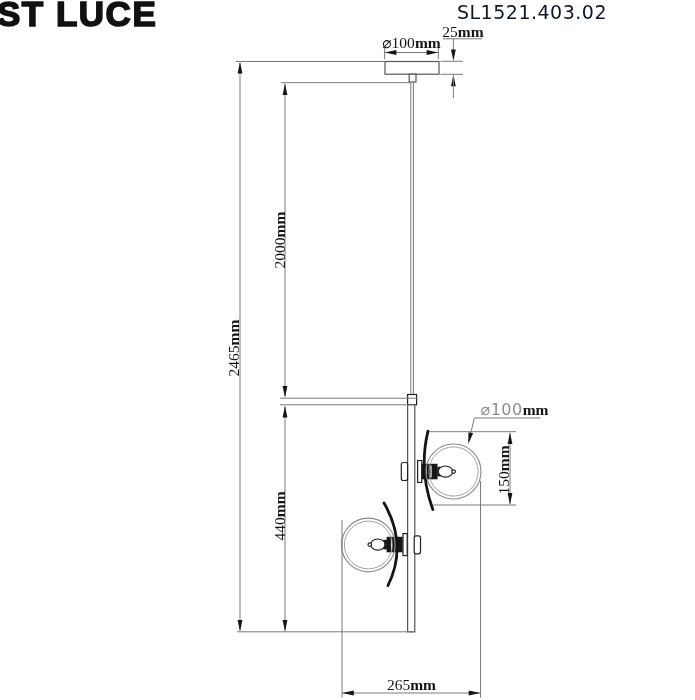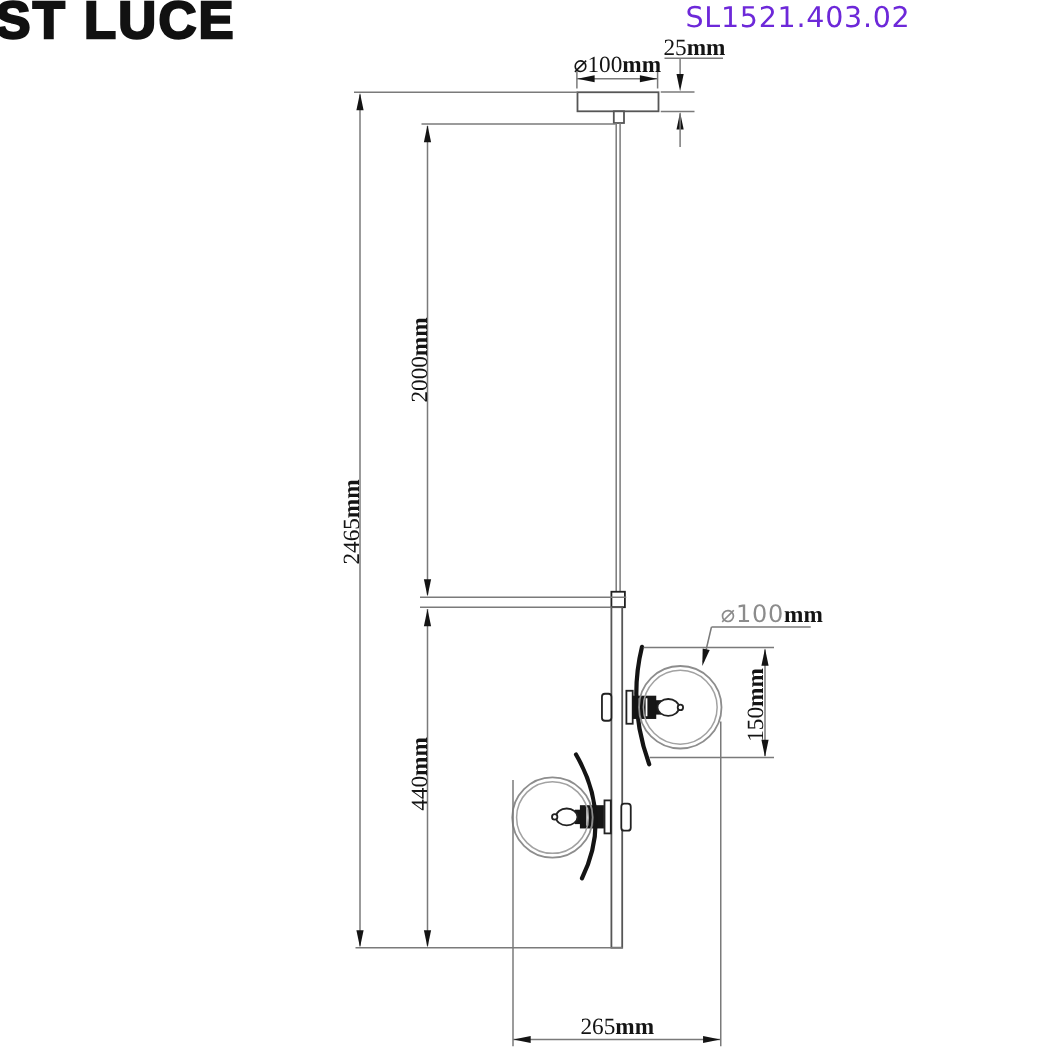--- a/index.html
+++ b/index.html
@@ -2,21 +2,21 @@
 <html><head>
 <meta charset="utf-8">
 <style>
   html,body{margin:0;padding:0;background:#ffffff;}
   #page{position:relative;width:609px;height:700px;background:#fff;overflow:hidden;
         font-family:"Liberation Sans",sans-serif;}
   .brand{position:absolute;left:-3px;top:-4px;font-family:"Liberation Sans",sans-serif;
          font-weight:bold;font-size:35px;line-height:1;letter-spacing:1.5px;color:#111;
          -webkit-text-stroke:1.6px #111;white-space:nowrap;}
   .model{position:absolute;right:2px;top:1px;font-family:"DejaVu Sans",sans-serif;
-         font-size:19px;color:#6d28d9;letter-spacing:.5px;white-space:nowrap;}
+         font-size:19px;color:#0f172a;letter-spacing:.5px;white-space:nowrap;}
   svg{position:absolute;left:0;top:0;}
   .cl{stroke:#7a7a7a;stroke-width:1;fill:none;}            
   .ol{stroke:#565656;stroke-width:1.2;fill:#ffffff;}       
   .dk{stroke:#222;stroke-width:1.2;fill:#ffffff;}          
   .blk{fill:#161616;stroke:none;}
   .arc{stroke:#141414;stroke-width:2.8;fill:none;stroke-linecap:round;}
   .sph{stroke:#8d8d8d;stroke-width:1.2;fill:none;}
   .sph2{stroke:#a2a2a2;stroke-width:1;fill:none;}
   .arr{fill:#141414;stroke:none;}
   text.dim{font-family:"Liberation Serif","DejaVu Serif",serif;font-size:15.5px;fill:#141414;}

